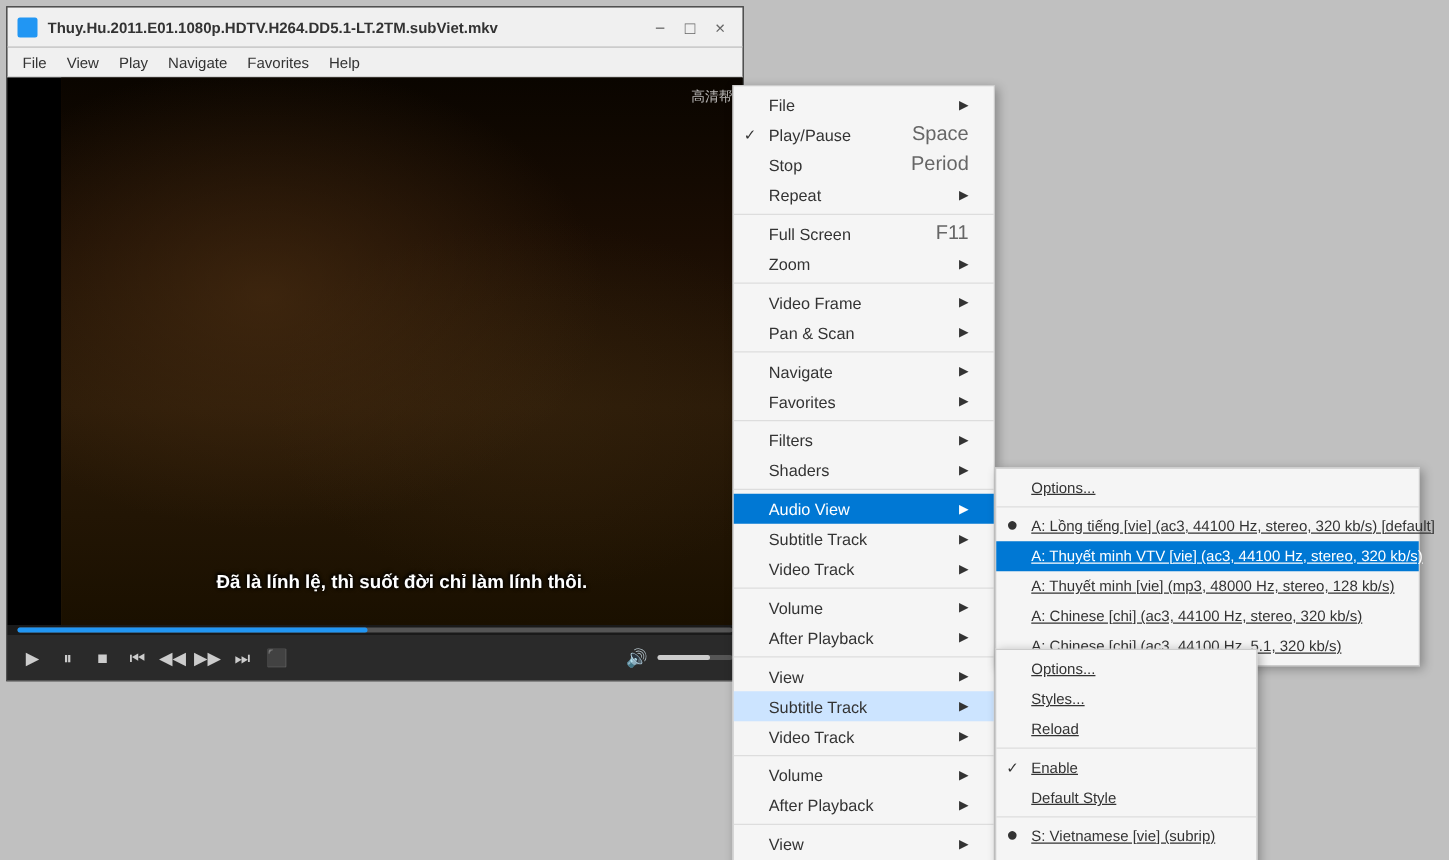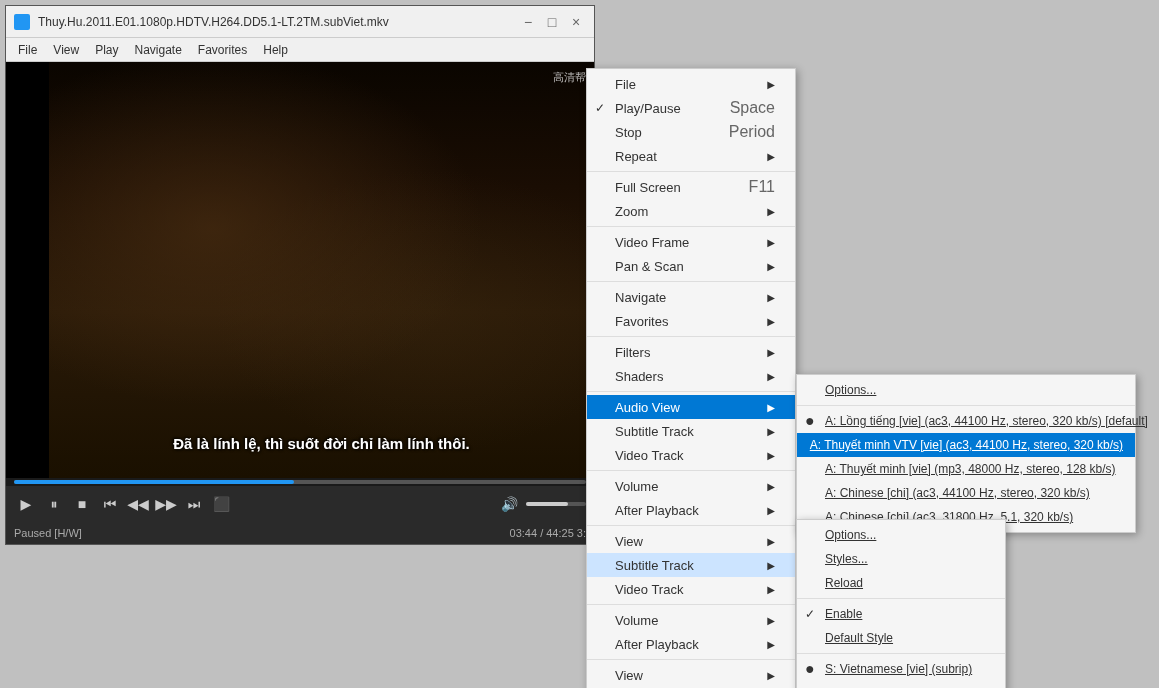--- a/index.html
+++ b/index.html
@@ -44,20 +44,21 @@
       flex-shrink: 0;
     }
 
     .title-text {
       flex: 1;
       font-size: 12px;
       color: #333;
       white-space: nowrap;
       overflow: hidden;
       text-overflow: ellipsis;
+      font-weight: bold;
     }
 
     .window-controls {
       display: flex;
       gap: 4px;
     }
 
     .win-btn {
       width: 20px;
       height: 20px;
@@ -266,21 +267,20 @@
       position: relative;
       font-size: 12px;
       color: #333;
       height: 24px;
       text-decoration: underline;
     }
 
     .audio-item.selected {
       background: #0078d4;
       color: white;
-      justify-content: flex-end;
     }
 
     .audio-item .dot {
       position: absolute;
       left: 10px;
       font-size: 16px;
       line-height: 1;
     }
 
     
@@ -368,24 +368,20 @@
     <button class="ctrl-btn">▶▶</button>
     <button class="ctrl-btn">⏭</button>
     <button class="ctrl-btn">⬛</button>
     <div class="volume-area">
       <button class="ctrl-btn">🔊</button>
       <div class="volume-bar">
         <div class="volume-fill"></div>
       </div>
     </div>
   </div>
-  <div class="status-bar">
-    <span class="status-text">Paused [H/W]</span>
-    <span class="status-text">03:44 / 44:25  3:</span>
-  </div>
 </div>
 
 <div class="menus-wrapper">
   <div class="main-menu">
 
     <div class="ctx-item">
       <span>File</span>
       <span class="arrow">▶</span>
     </div>
 
@@ -528,21 +524,21 @@
     <div class="audio-item selected">
       <span>A: Thuyết minh VTV [vie] (ac3, 44100 Hz, stereo, 320 kb/s)</span>
     </div>
     <div class="audio-item">
       <span>A: Thuyết minh [vie] (mp3, 48000 Hz, stereo, 128 kb/s)</span>
     </div>
     <div class="audio-item">
       <span>A: Chinese [chi] (ac3, 44100 Hz, stereo, 320 kb/s)</span>
     </div>
     <div class="audio-item">
-      <span>A: Chinese [chi] (ac3, 31800 Hz, 5.1, 320 kb/s)</span>
+      <span>A: Chinese [chi] (ac3, 44100 Hz, 5.1, 320 kb/s)</span>
     </div>
   </div>
 
   <div class="subtitle-submenu">
     <div class="audio-item">
       <span>Options...</span>
     </div>
     <div class="audio-item">
       <span>Styles...</span>
     </div>

